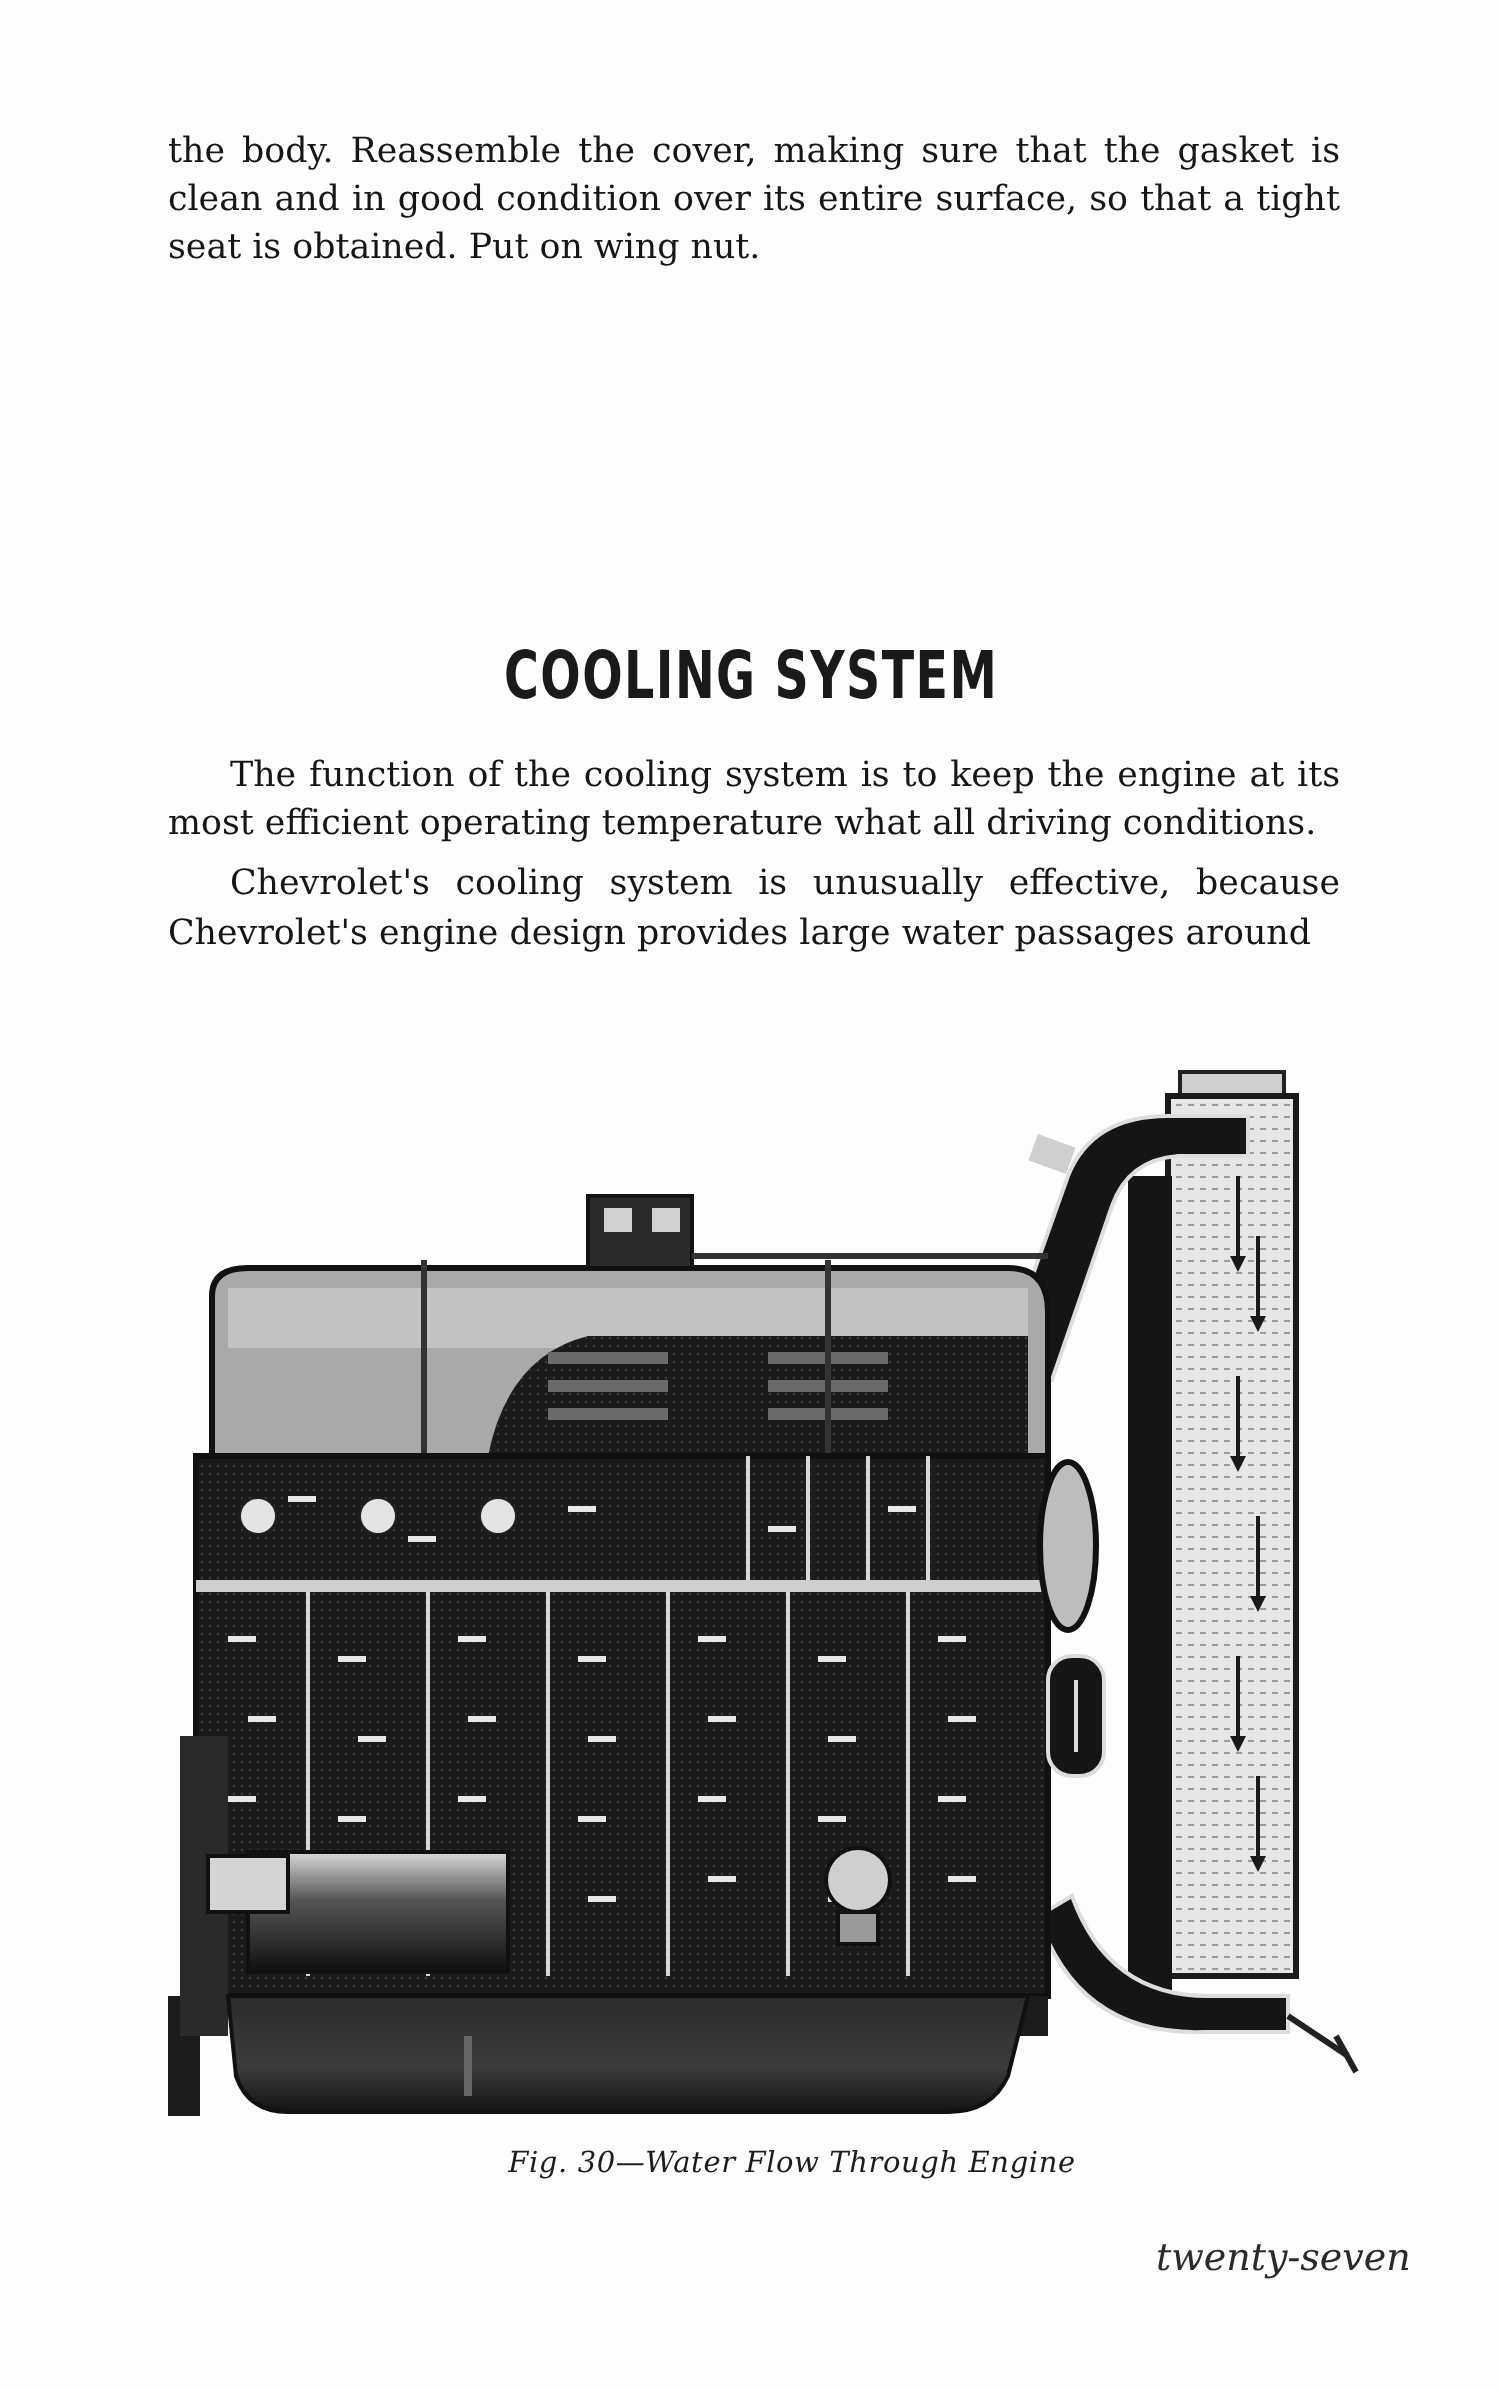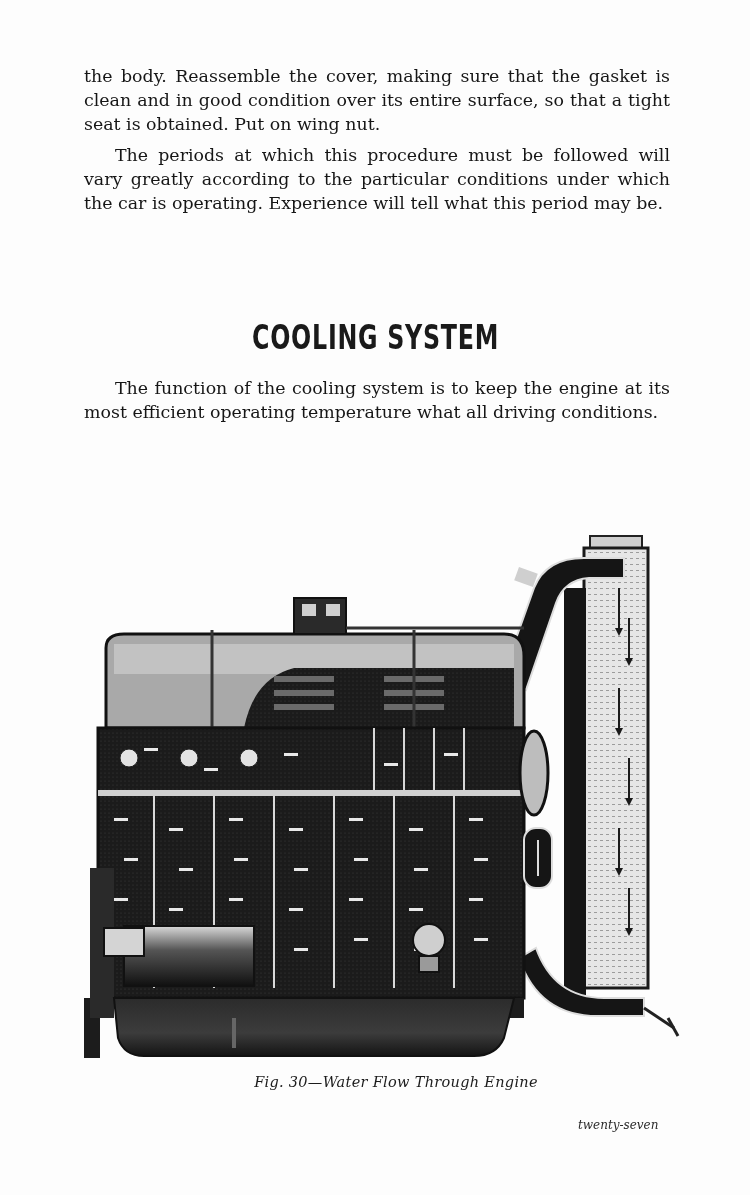--- a/index.html
+++ b/index.html
@@ -22,37 +22,37 @@
   .figure { position: absolute; left: 84px; top: 528px; width: 600px; height: 530px; }
   .figure svg { width: 100%; height: 100%; display: block; }
   .caption {
     position: absolute; left: 0; width: 750px; top: 1074px; text-align: center;
     font-family: "DejaVu Serif", "Liberation Serif", serif;
     font-style: italic; font-weight: normal; font-size: 14.5px; color: #1c1c1c; letter-spacing: 0.3px; margin-left: 21px;
   }
   .folio {
     position: absolute; left: 578px; top: 1118px;
     font-family: "DejaVu Serif", "Liberation Serif", serif;
-    font-style: italic; font-size: 12px; color: #2a2a2a;
+    font-style: italic; font-size: 19px; color: #2a2a2a;
   }
 </style>
 </head>
 <body>
 
 <div class="page">
 
   <div class="body-text" style="top:64px;">
     <p class="para noindent">the body. Reassemble the cover, making sure that the gasket is clean and in good condition over its entire surface, so that a tight seat is obtained. Put on wing nut.</p>
-    <p class="para">The periods at which this procedure must be followed will vary greatly according to the particular conditions under which the car is operating. Experience will tell what this period may be.</p>
   </div>
 
   <div class="heading">COOLING SYSTEM</div>
 
   <div class="body-text" style="top:376px;">
     <p class="para">The function of the cooling system is to keep the engine at its most efficient operating temperature what all driving conditions.</p>
+    <p class="para">Chevrolet's cooling system is unusually effective, because Chevrolet's engine design provides large water passages around</p>
   </div>
 
   <div class="figure">
     <svg viewBox="0 0 600 530" xmlns="http://www.w3.org/2000/svg">
       <defs>
         <pattern id="dots" width="4" height="4" patternUnits="userSpaceOnUse">
           <rect width="4" height="4" fill="#1b1b1b"></rect>
           <circle cx="1" cy="1" r="0.6" fill="#3a3a3a"></circle>
         </pattern>
         <pattern id="graydots" width="4" height="4" patternUnits="userSpaceOnUse">

